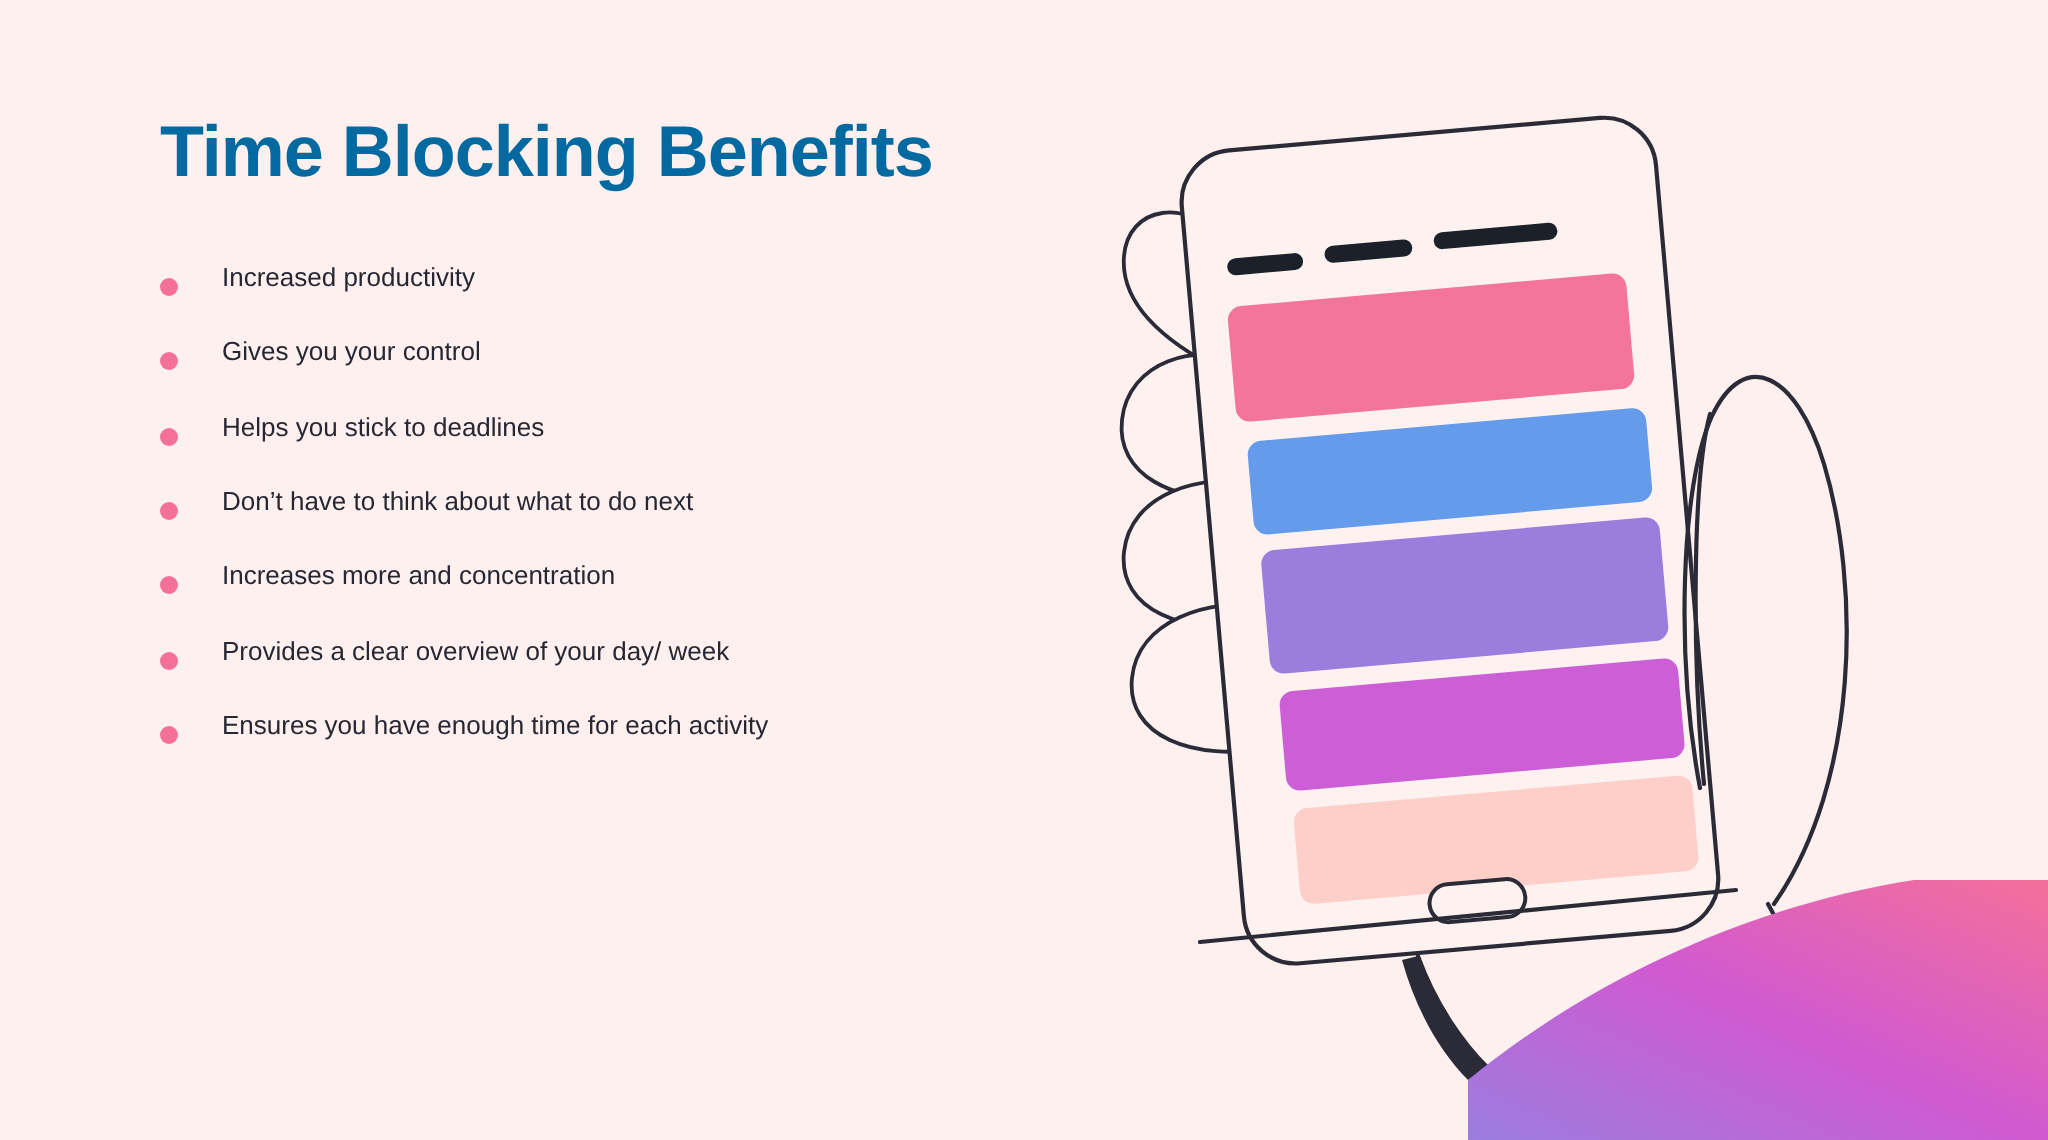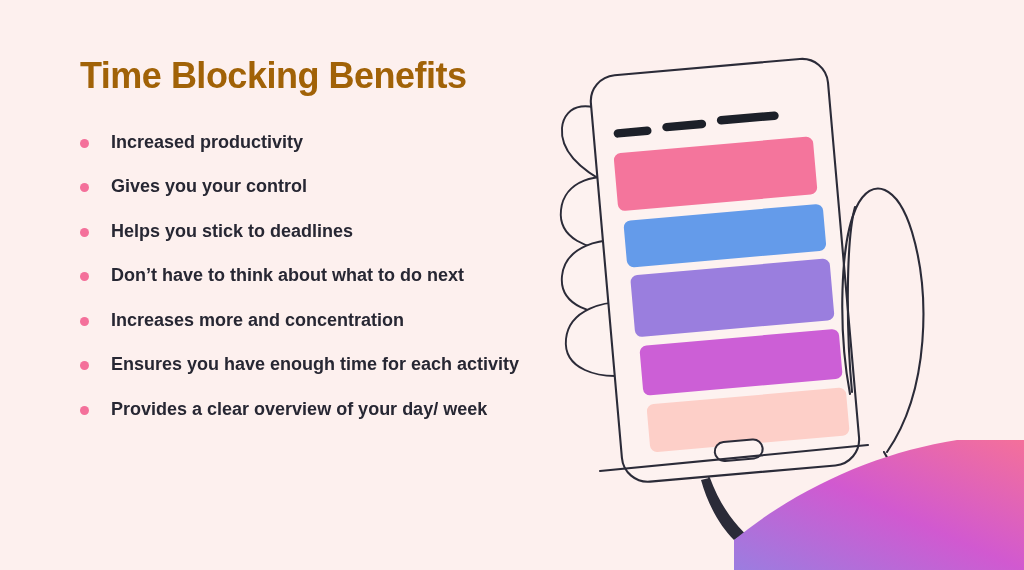--- a/index.html
+++ b/index.html
@@ -24,39 +24,38 @@
   #content {
     position: absolute;
     left: 80px;
     top: 56px;
     width: 500px;
   }
   #title {
     font-family: "Liberation Sans", sans-serif;
     font-size: 36px;
     font-weight: bold;
-    color: #a16207;
+    color: #0369a1;
     letter-spacing: -0.5px;
     margin: 0 0 34px 0;
     line-height: 1.1;
   }
   #benefits-list {
     list-style: none;
     margin: 0;
     padding: 0;
   }
   .benefit-item {
     position: relative;
     padding-left: 31px;
     margin-bottom: 19px;
-    font-size: 18px;
+    font-size: 13px;
     line-height: 1.42;
     color: #272733;
     max-width: 470px;
-    font-weight: bold;
   }
   .benefit-item:last-child { margin-bottom: 0; }
   .bullet-dot {
     position: absolute;
     left: 0;
     top: 9px;
     width: 9px;
     height: 9px;
     border-radius: 50%;
     background: #F4709A;
@@ -95,25 +94,25 @@
       <li class="benefit-item">
         <span class="bullet-dot"></span>
         <span>Don’t have to think about what to do next</span>
       </li>
       <li class="benefit-item">
         <span class="bullet-dot"></span>
         <span>Increases more and concentration</span>
       </li>
       <li class="benefit-item">
         <span class="bullet-dot"></span>
-        <span>Ensures you have enough time for each activity</span>
+        <span>Provides a clear overview of your day/ week</span>
       </li>
       <li class="benefit-item">
         <span class="bullet-dot"></span>
-        <span>Provides a clear overview of your day/ week</span>
+        <span>Ensures you have enough time for each activity</span>
       </li>
     </ul>
   </div>
 
   <div id="illustration">
     <svg width="504" height="570" viewBox="0 0 504 570" xmlns="http://www.w3.org/2000/svg">
       <defs>
         <linearGradient id="sleeveGrad" x1="0" y1="1" x2="1" y2="0">
           <stop offset="0%" stop-color="#9B7DE0"></stop>
           <stop offset="50%" stop-color="#D159D0"></stop>

